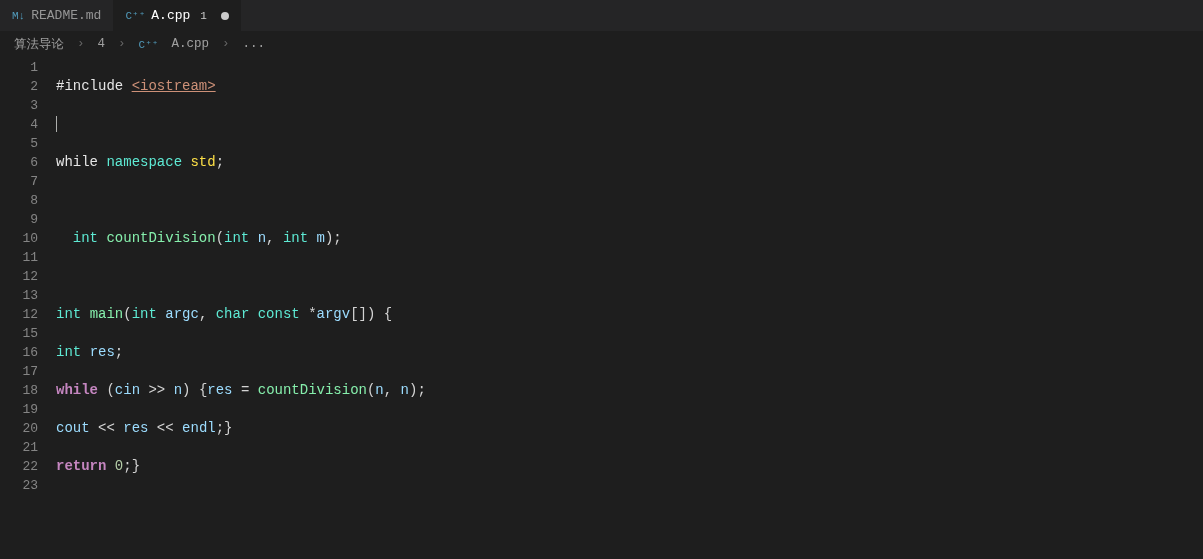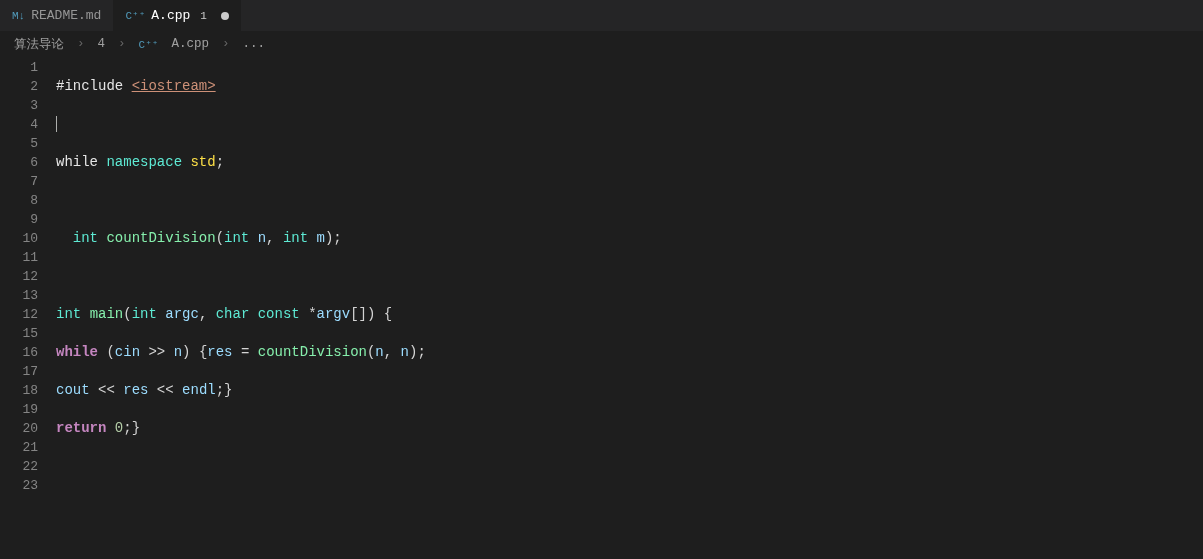--- a/index.html
+++ b/index.html
@@ -86,20 +86,21 @@
       <div>23</div>
     </div>
   <div class="code">
 <div class="code-line"><span class="c-pre">#include</span> <span class="c-hdr">&lt;iostream&gt;</span></div>
 <div class="code-line"><span class="cursor-line"></span></div>
 <div class="code-line"><span class="c-pre">while</span> <span class="c-kw">namespace</span> <span class="c-type">std</span><span class="c-op">;</span></div>
 <div class="code-line"></div>
 <div class="code-line">  <span class="c-kw">int</span> <span class="c-fn">countDivision</span><span class="c-op">(</span><span class="c-kw">int</span> <span class="c-var">n</span><span class="c-op">,</span> <span class="c-kw">int</span> <span class="c-var">m</span><span class="c-op">)</span><span class="c-op">;</span></div>
 <div class="code-line"></div>
 <div class="code-line"><span class="c-kw">int</span> <span class="c-fn">main</span><span class="c-op">(</span><span class="c-kw">int</span> <span class="c-var">argc</span><span class="c-op">,</span> <span class="c-kw">char</span> <span class="c-kw">const</span> <span class="c-op">*</span><span class="c-var">argv</span><span class="c-op">[</span><span class="c-op">]</span><span class="c-op">)</span> <span class="c-op">{</span></div>
+<div class="code-line"><span class="c-kw">int</span> <span class="c-var">res</span><span class="c-op">;</span></div>
 <div class="code-line"><span class="c-ctrl">while</span> <span class="c-op">(</span><span class="c-var">cin</span> <span class="c-op">&gt;&gt;</span> <span class="c-var">n</span><span class="c-op">)</span> <span class="c-op">{</span><span class="c-var">res</span> <span class="c-op">=</span> <span class="c-fn">countDivision</span><span class="c-op">(</span><span class="c-var">n</span><span class="c-op">,</span> <span class="c-var">n</span><span class="c-op">)</span><span class="c-op">;</span></div>
 <div class="code-line"><span class="c-var">cout</span> <span class="c-op">&lt;&lt;</span> <span class="c-var">res</span> <span class="c-op">&lt;&lt;</span> <span class="c-var">endl</span><span class="c-op">;</span><span class="c-op">}</span></div>
 <div class="code-line"><span class="c-ctrl">return</span> <span class="c-num">0</span><span class="c-op">;</span><span class="c-op">}</span></div>
 <div class="code-line"></div>
 
 
 
 
 
 

